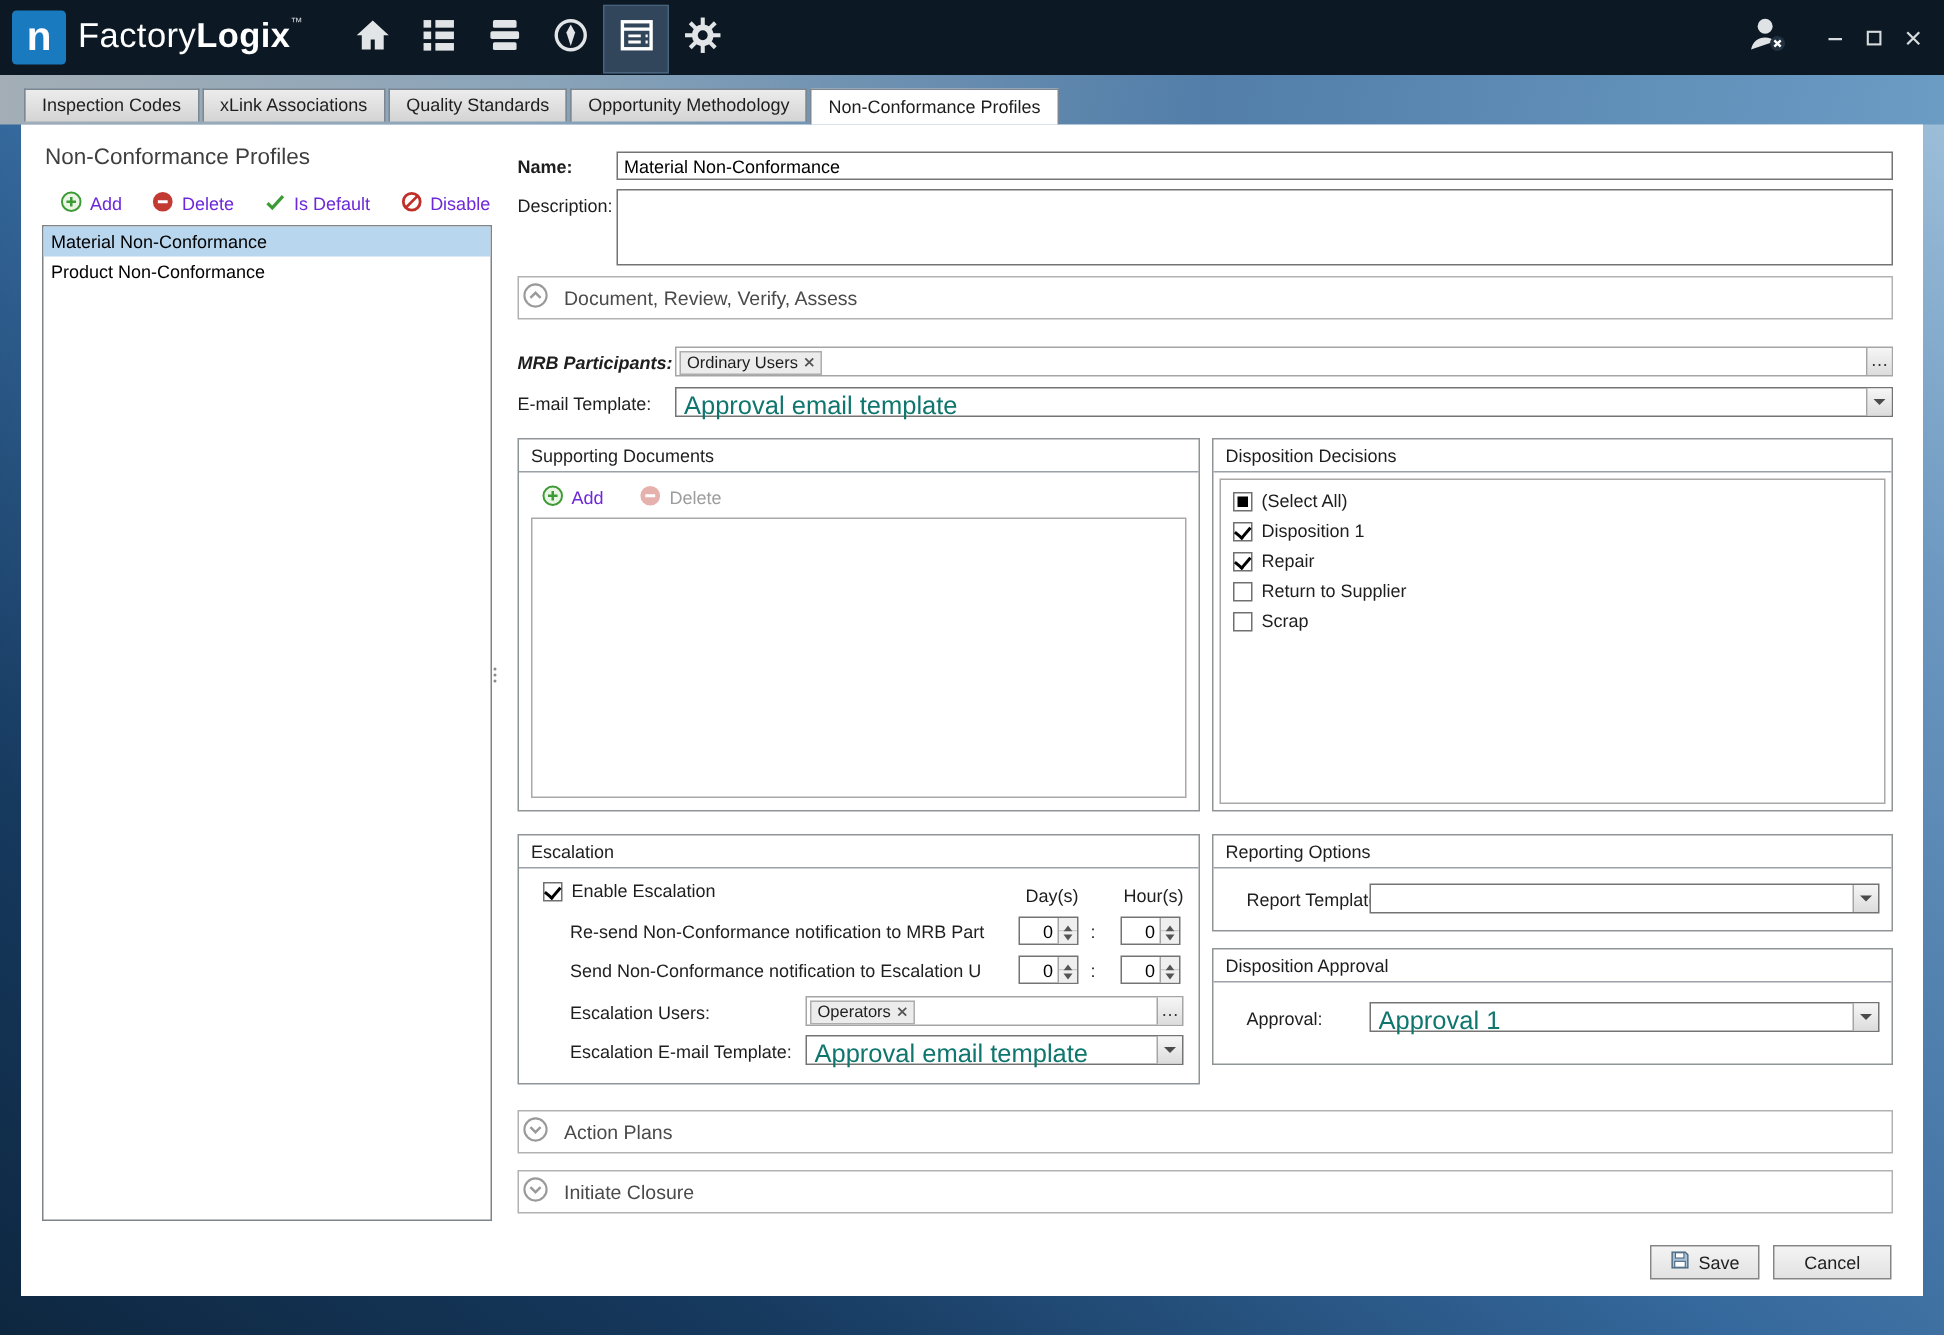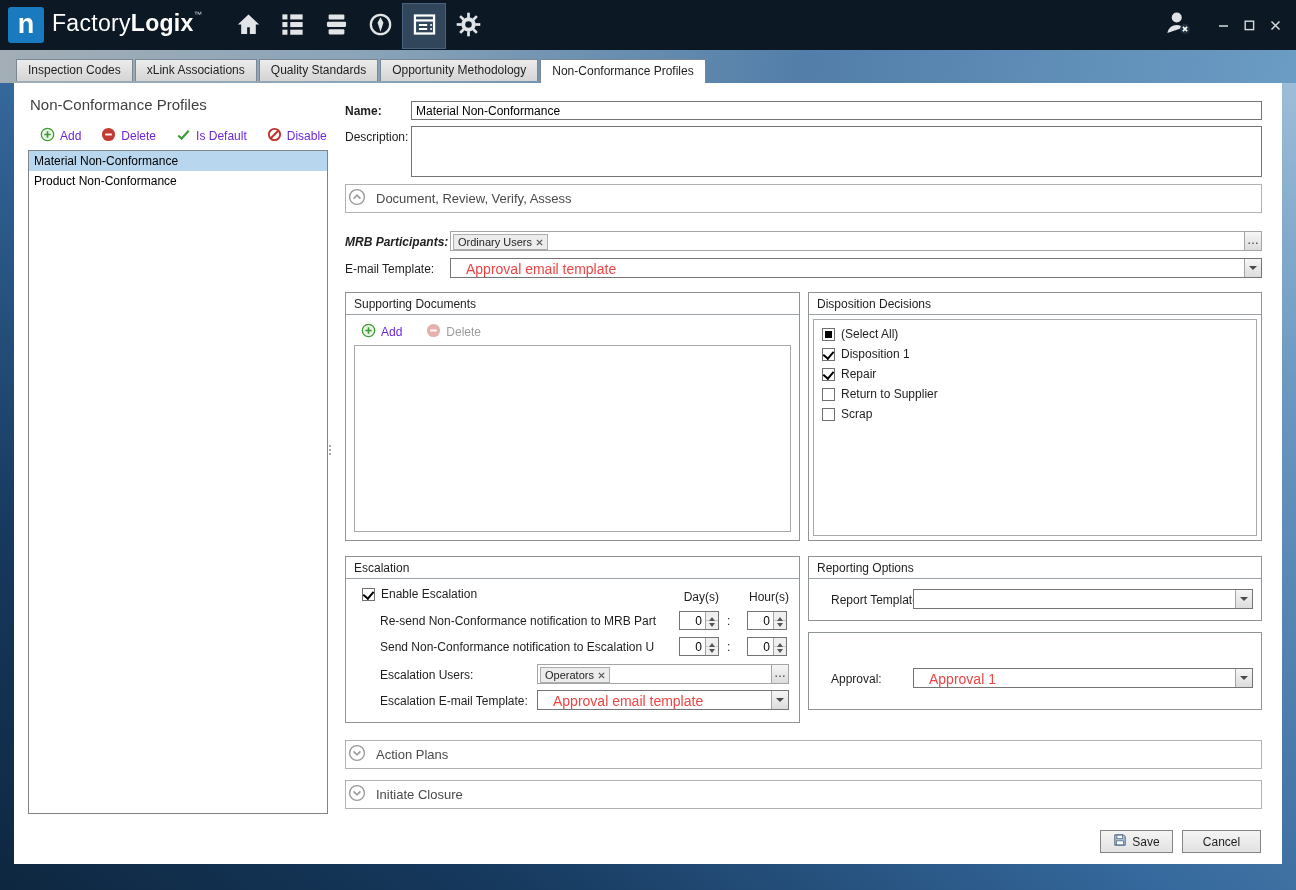--- a/index.html
+++ b/index.html
@@ -55,21 +55,21 @@
   .panel-head.b { font-weight:normal; }
   .inner-box { position:absolute; border:1px solid #a9a9a9; background:#fff; }
 
   .tokenfield { position:absolute; border:1px solid #a5a5a5; background:#fff; }
   .chip { display:inline-flex; align-items:center; gap:4px; height:16px; margin:1px 0 0 2px; padding:0 4px;
           background:#ececec; border:1px solid #adadad; font-size:11px; color:#1e1e1e; }
   .ellipsis-btn { position:absolute; right:0; top:0; bottom:0; width:17px; border-left:1px solid #a5a5a5;
           background:linear-gradient(#f6f6f6,#dcdcdc); text-align:center; font-size:12px; line-height:16px; color:#333; }
 
   .combo { position:absolute; border:1px solid #747474; background:#fff; }
-  .combo .val { position:absolute; left:15px; top:2px; right:20px; font-size:14px; white-space:nowrap; overflow:hidden; color:#ef4444; }
+  .combo .val { position:absolute; left:5px; top:2px; right:20px; font-size:17px; white-space:nowrap; overflow:hidden; color:#0f766e; }
   .combo .drop { position:absolute; right:0; top:0; bottom:0; width:17px; background:linear-gradient(#f6f6f6,#dcdcdc); border-left:1px solid #a5a5a5; }
   .combo .drop::after { content:""; position:absolute; left:4px; top:7px; border:4px solid transparent; border-top-color:#4a4a4a; }
 
   .cbrow { display:flex; align-items:center; gap:6px; font-size:12px; color:#1e1e1e; }
   .cb { width:13px; height:13px; border:1px solid #707070; background:#fff; position:relative; flex:none; }
   .cb.checked::after { content:""; position:absolute; left:2px; top:0; width:5px; height:8px;
                        border:solid #000; border-width:0 2px 2px 0; transform:rotate(40deg); }
   .cb.indeterminate::after { content:""; position:absolute; left:2px; top:2px; right:2px; bottom:2px; background:#000; }
 
   .spin { position:absolute; width:40px; height:19px; border:1px solid #747474; background:#fff; }
@@ -375,20 +375,21 @@
     <div class="panel" style="left:794px; top:473px; width:454px; height:65px;">
       <div class="panel-head b">Reporting Options</div>
       <div class="flabel" style="left:22px; top:36px;">Report Template:</div>
       <div class="combo" style="left:104px; top:32px; width:340px; height:20px;">
         <span class="val"></span>
         <span class="drop"></span>
       </div>
     </div>
 
     <div class="panel" style="left:794px; top:549px; width:454px; height:78px;">
+      <div class="panel-head b">Disposition Approval</div>
       <div class="flabel" style="left:22px; top:39px;">Approval:</div>
       <div class="combo" style="left:104px; top:35px; width:340px; height:20px;">
         <span class="val">Approval 1</span>
         <span class="drop"></span>
       </div>
     </div>
 
     <div class="sec" style="left:331px; top:657px; width:917px;">
       <span><svg width="18" height="18" viewBox="0 0 18 18">
             <circle cx="9" cy="9" r="7.4" fill="none" stroke="#9a9a9a" stroke-width="1.4"></circle>

